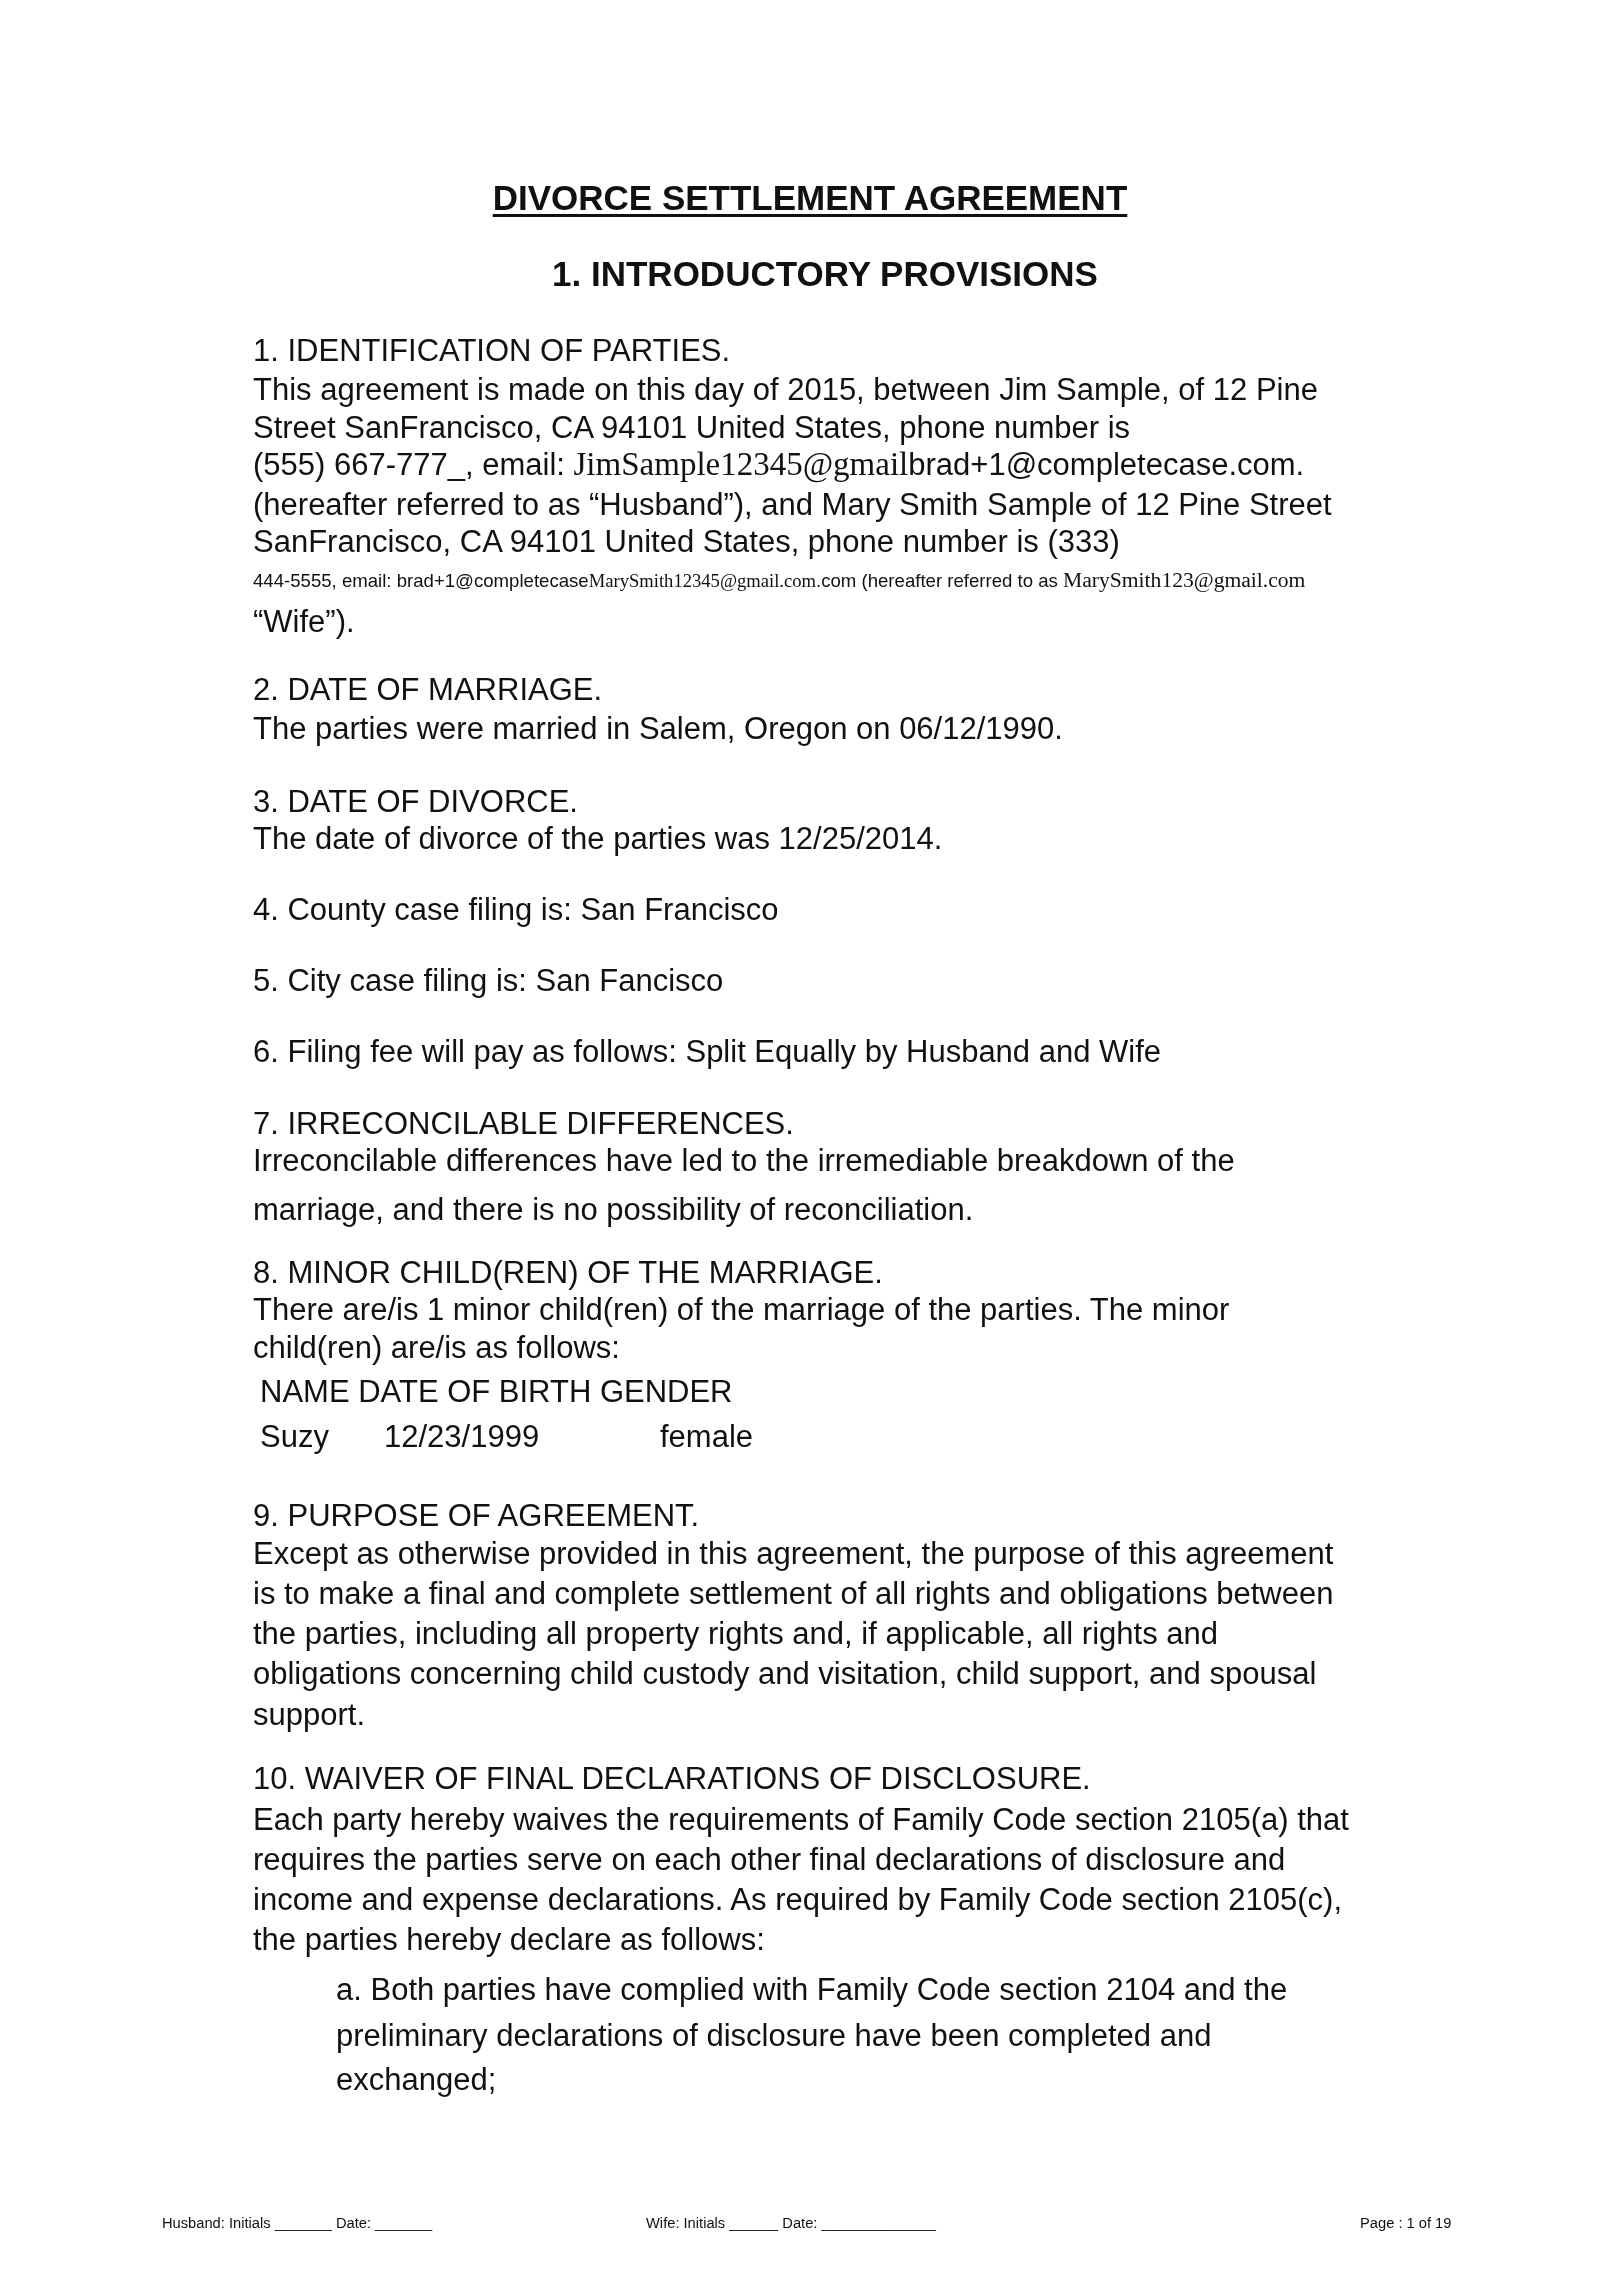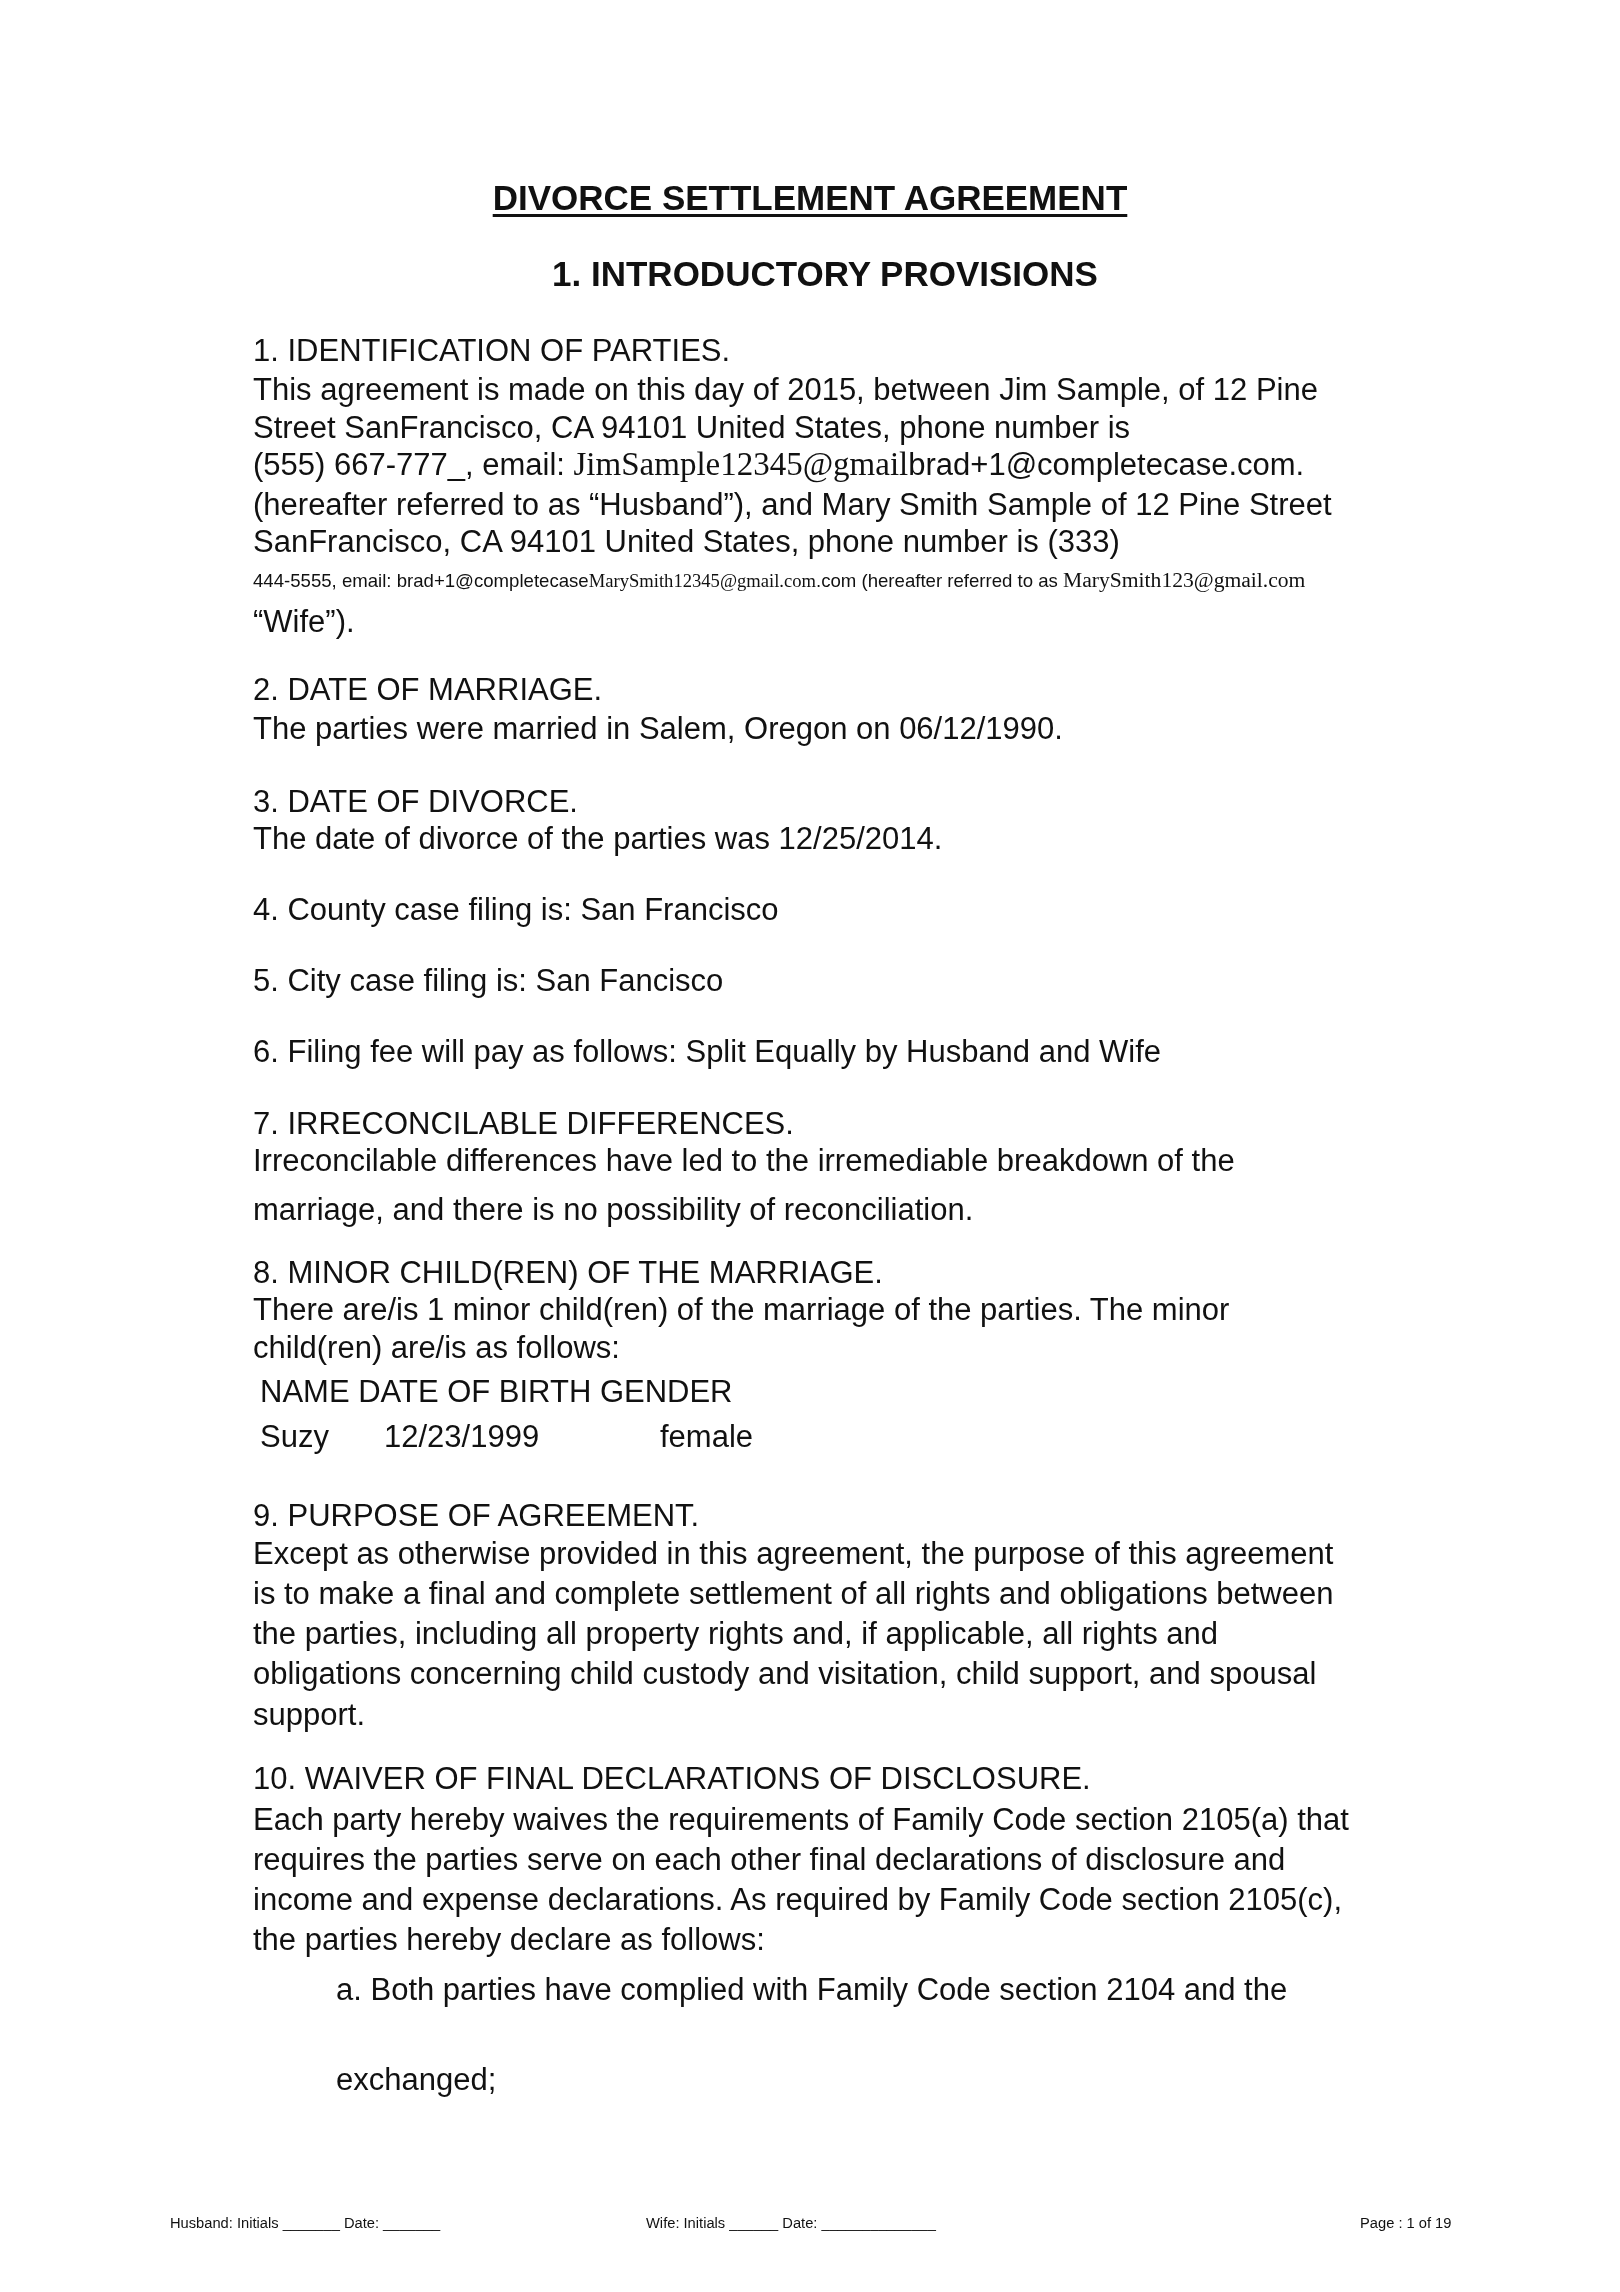--- a/index.html
+++ b/index.html
@@ -75,20 +75,21 @@
   <div class="line" style="top:1616px">the parties, including all property rights and, if applicable, all rights and</div>
   <div class="line" style="top:1656px">obligations concerning child custody and visitation, child support, and spousal</div>
   <div class="line" style="top:1697px">support.</div>
 
   <div class="line" style="top:1761px">10. WAIVER OF FINAL DECLARATIONS OF DISCLOSURE.</div>
   <div class="line" style="top:1802px">Each party hereby waives the requirements of Family Code section 2105(a) that</div>
   <div class="line" style="top:1842px">requires the parties serve on each other final declarations of disclosure and</div>
   <div class="line" style="top:1882px">income and expense declarations. As required by Family Code section 2105(c),</div>
   <div class="line" style="top:1922px">the parties hereby declare as follows:</div>
   <div class="line indent" style="top:1972px">a. Both parties have complied with Family Code section 2104 and the</div>
+  <div class="line indent" style="top:2018px">preliminary declarations of disclosure have been completed and</div>
   <div class="line indent" style="top:2062px">exchanged;</div>
 
-  <div class="footer" style="left:170px">Husband: Initials _______ Date: _______</div>
+  <div class="footer" style="left:162px">Husband: Initials _______ Date: _______</div>
   <div class="footer" style="left:646px">Wife: Initials ______ Date: ______________</div>
   <div class="footer" style="left:1360px">Page : 1 of 19</div>
 
 </div>
 
 
 </body></html>

